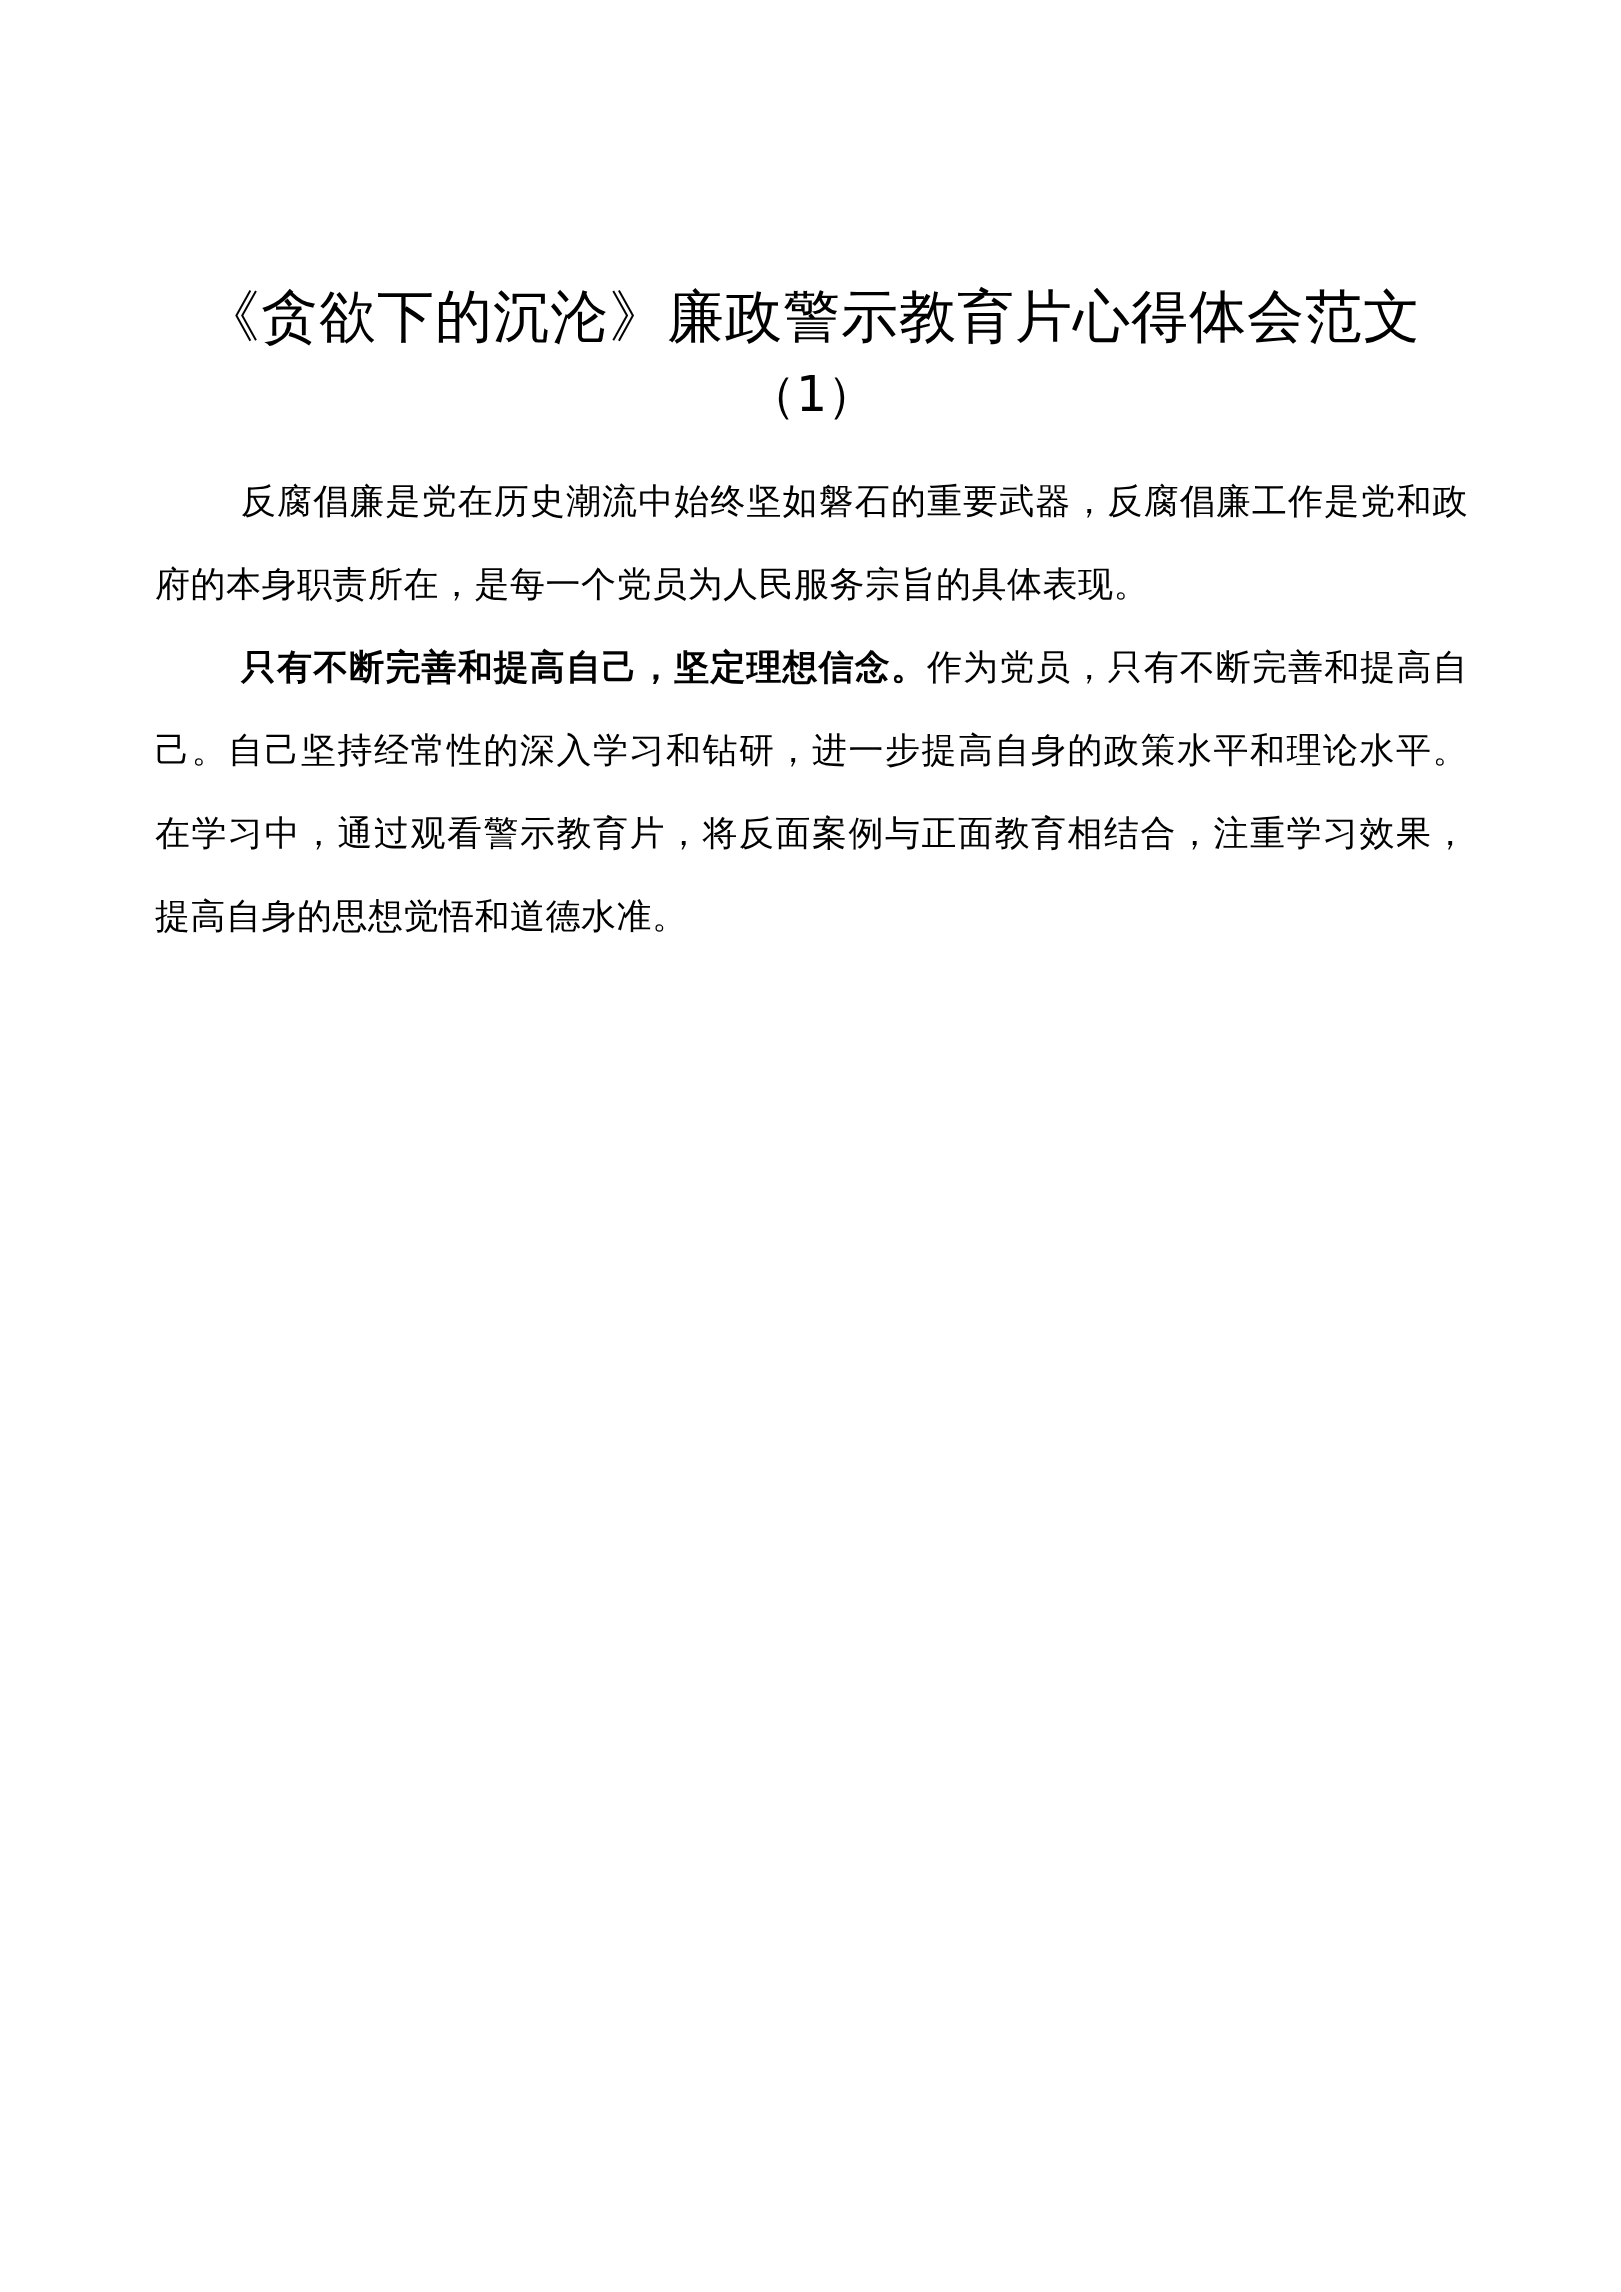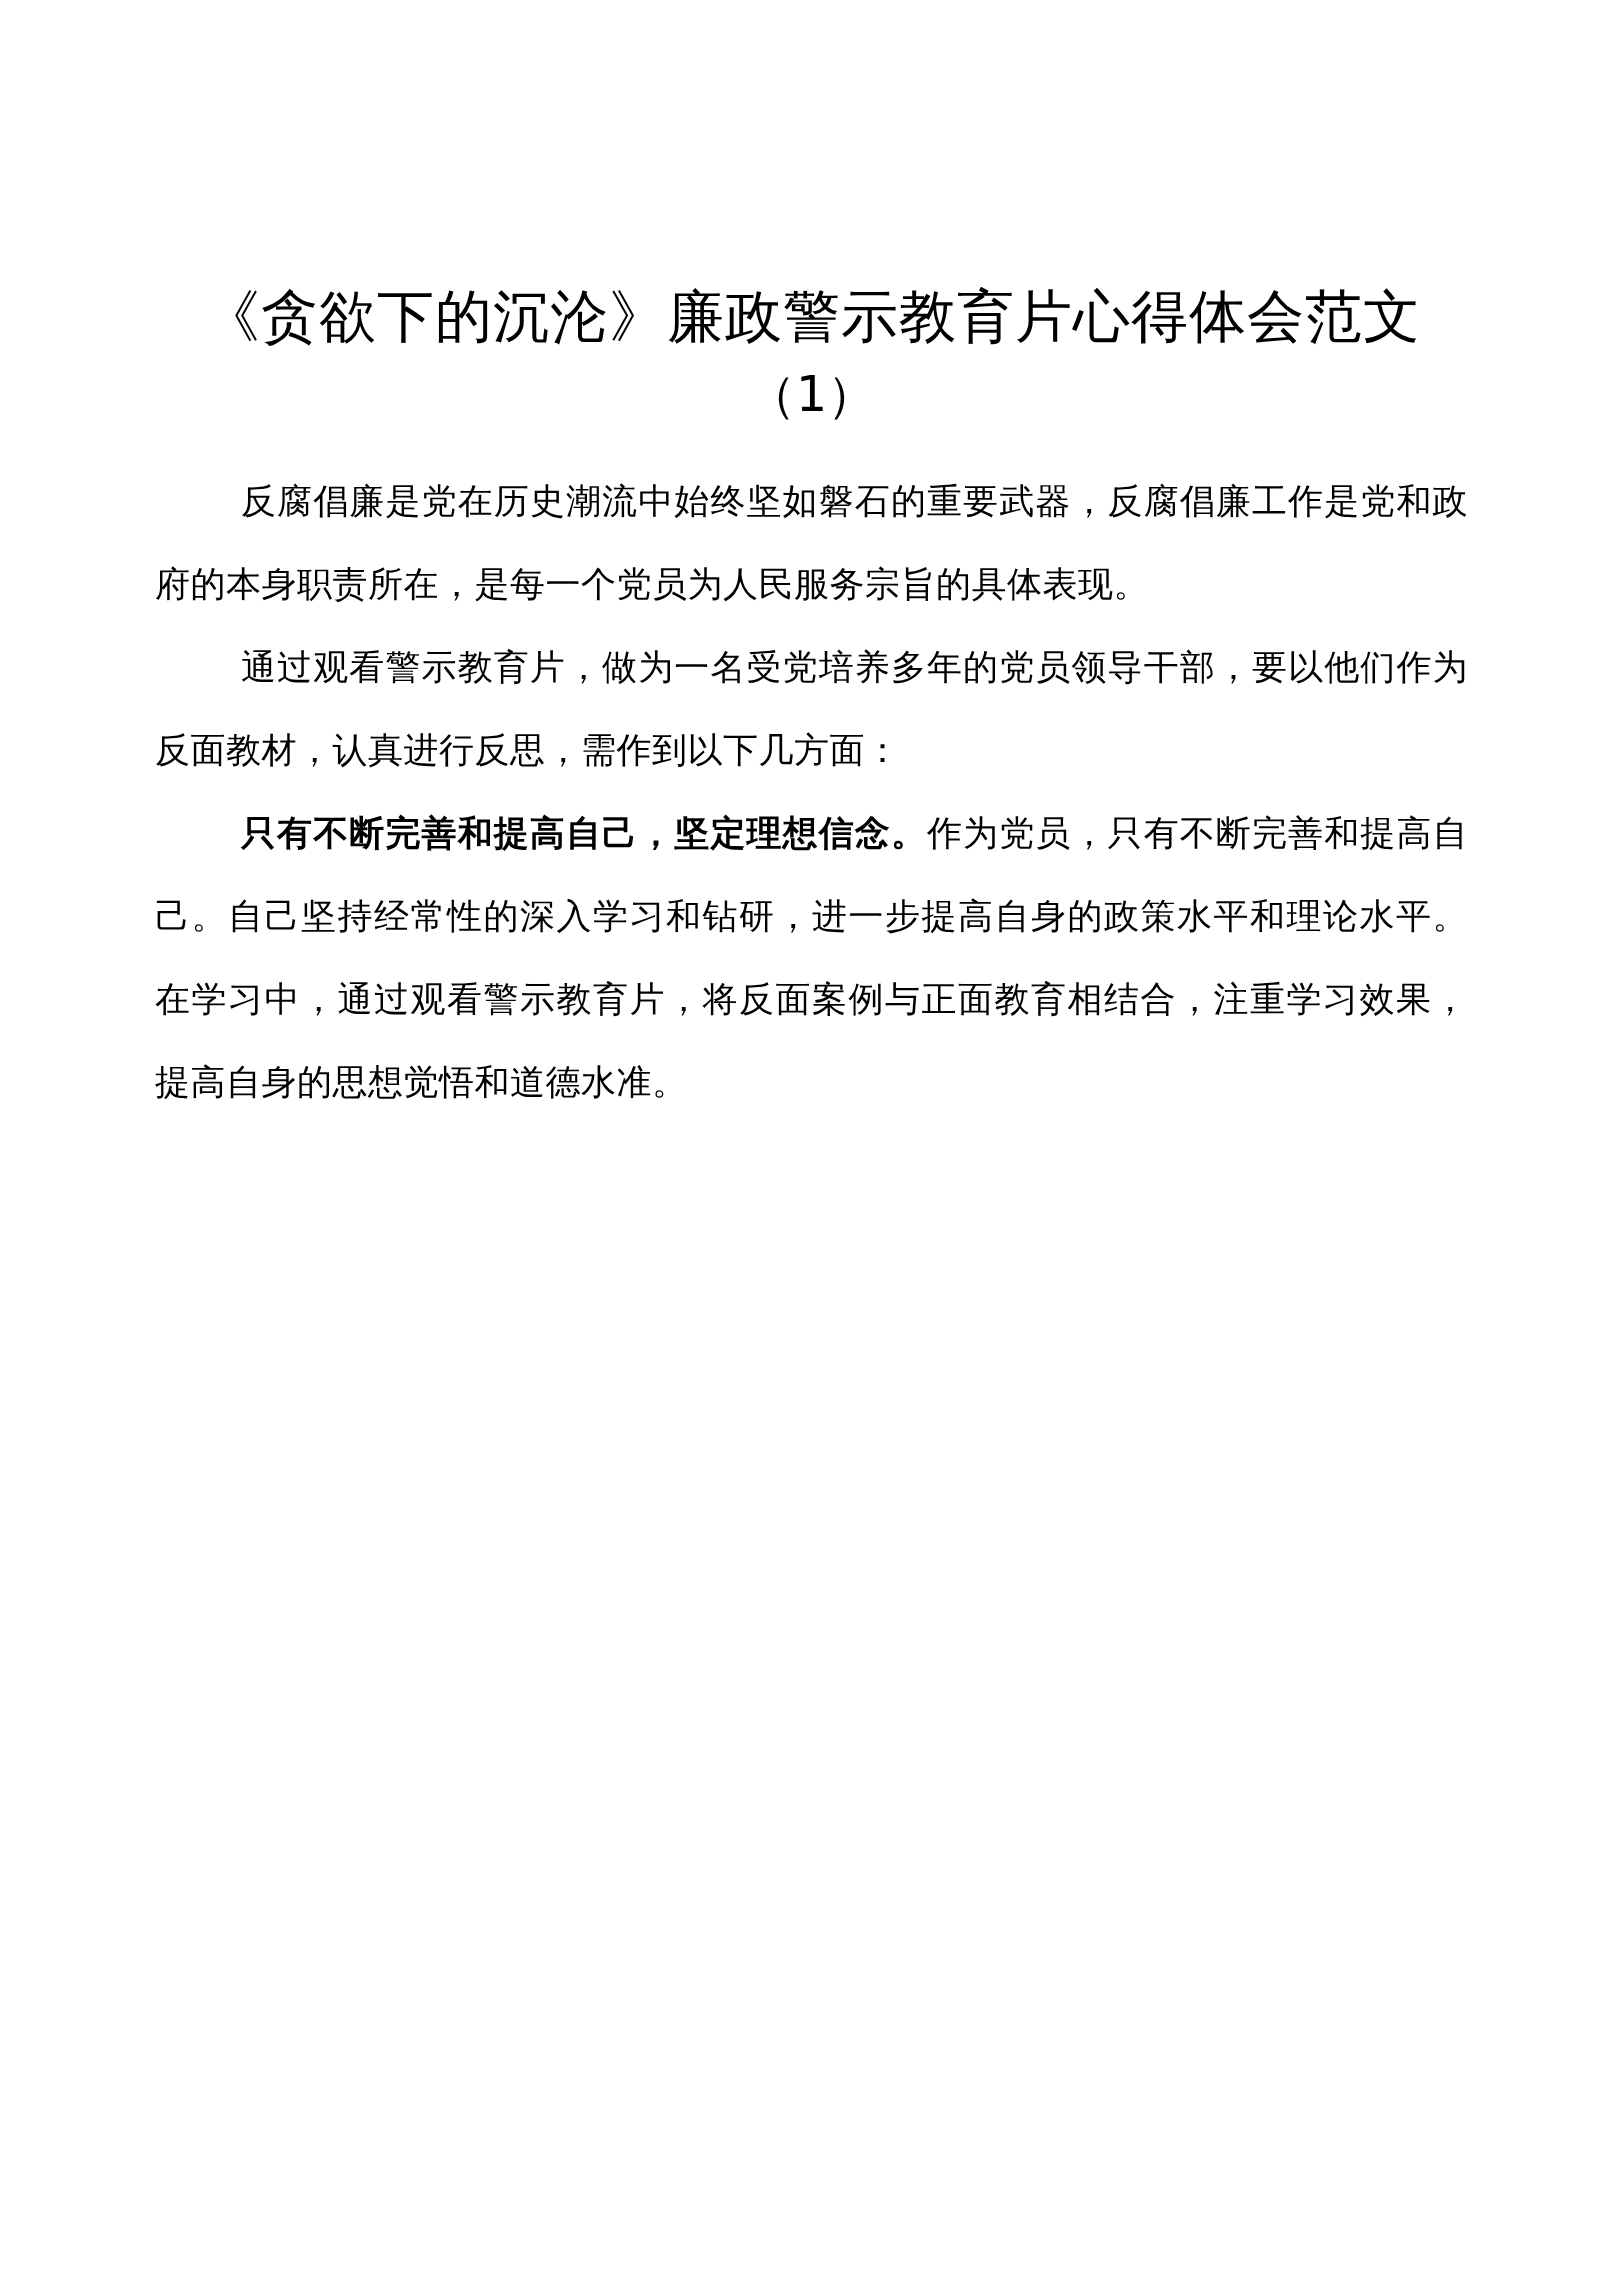--- a/index.html
+++ b/index.html
@@ -51,16 +51,15 @@
     }
   </style>
 </head>
 <body>
 
 <div class="page">
   <h1 class="title">《贪欲下的沉沦》廉政警示教育片心得体会范文</h1>
   <div class="subtitle">（1）</div>
 
   <p class="para">反腐倡廉是党在历史潮流中始终坚如磐石的重要武器，反腐倡廉工作是党和政府的本身职责所在，是每一个党员为人民服务宗旨的具体表现。</p>
-  <p class="para">通过观看警示教育片，做为一名受党培养多年的党员领导干部，要以他们作为反面教材，认真进行反思，需作到以下几方面：</p>
   <p class="para"><span class="bold">只有不断完善和提高自己，坚定理想信念。</span><span>作为党员，只有不断完善和提高自己。自己坚持经常性的深入学习和钻研，进一步提高自身的政策水平和理论水平。在学习中，通过观看警示教育片，将反面案例与正面教育相结合，注重学习效果，提高自身的思想觉悟和道德水准。</span></p>
 </div>
 
 
 </body></html>

